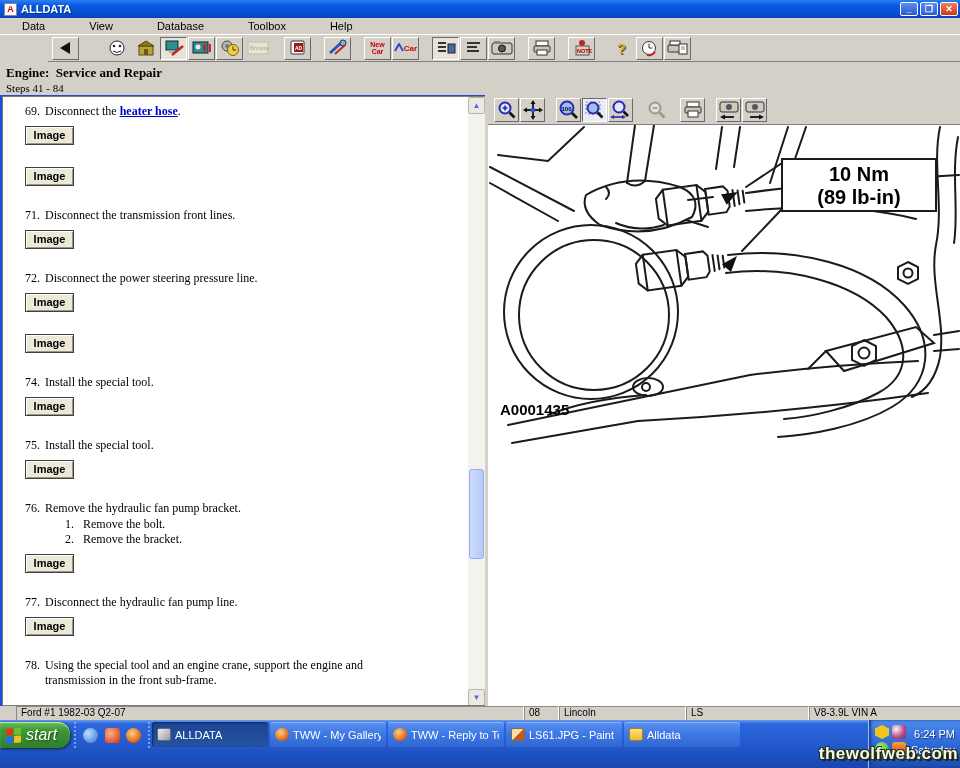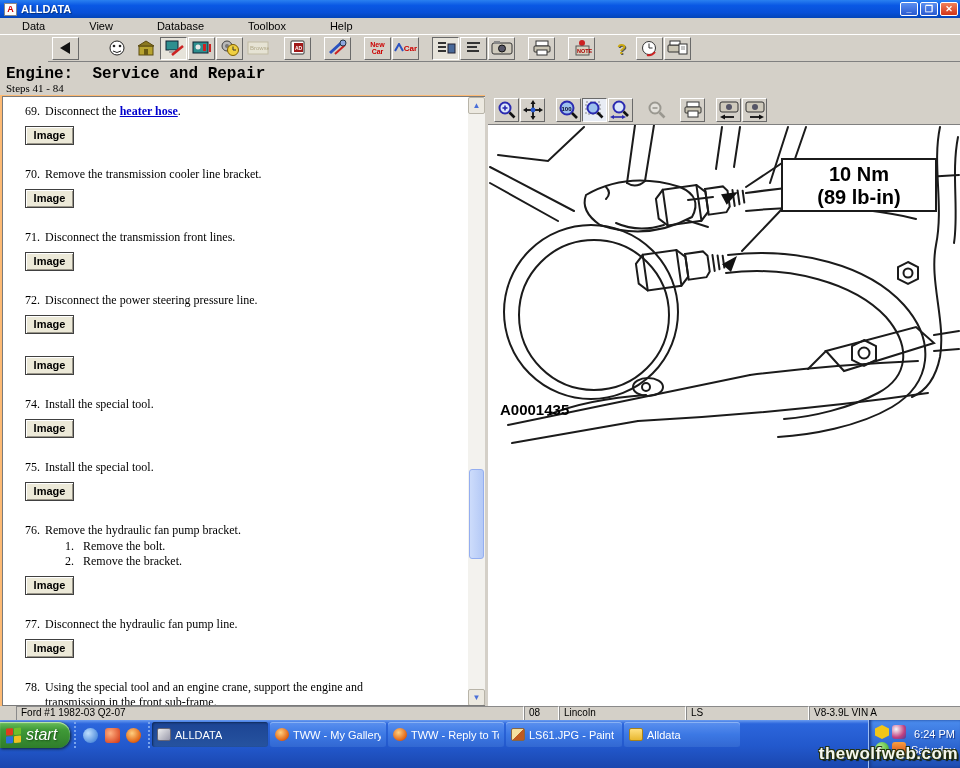--- a/index.html
+++ b/index.html
@@ -31,27 +31,27 @@
     background:#d4d0c8; border:1px solid #d4d0c8; margin-right:1px; }
   .tbtn.raised { border-color:#fff #6a6a6a #6a6a6a #fff; }
   .tbtn.pressed { border-color:#6a6a6a #fff #fff #6a6a6a; background:#e6e3da; }
   .tbtn svg { display:block; }
   .tb-gap { width:12px; }
   .redtxt { color:#c00; font-weight:bold; font-size:7px; line-height:7px; text-align:center;
     font-family:"Liberation Sans",sans-serif; }
 
   
   .heading { position:absolute; left:0; top:62px; width:960px; height:33px; background:#d4d0c8; }
-  .heading .h1 { font-family:Liberation Mono, monospace; font-size:16px; font-weight:bold;
+  .heading .h1 { font-family:Liberation Serif, serif; font-size:13px; font-weight:bold;
     color:#000; position:absolute; left:6px; top:3px; white-space:pre; }
   .heading .h2 { font-family:"Liberation Serif",serif; font-size:11px; color:#000;
     position:absolute; left:6px; top:20px; }
 
   
-  .content { position:absolute; left:0; top:95px; width:960px; height:611px; background:#fdba74; }
+  .content { position:absolute; left:0; top:95px; width:960px; height:611px; background:#1d4ed8; }
   .left-pane { position:absolute; left:2px; top:1px; width:483px; height:610px;
     background:#fff; border:1px solid #7a7a7a; border-right:none; overflow:hidden; }
   .steps { position:absolute; left:0; top:0; width:464px; padding:7px 0 0 22px;
     font-family:"Liberation Serif",serif; font-size:12px; color:#000; }
   .step { margin-bottom:22px; }
   .step .line { display:flex; max-width:375px; }
   .step .num { width:20px; flex:none; }
   .step .txt { flex:1; }
   .step a { color:#0000cc; font-weight:bold; text-decoration:underline; }
   .substeps { margin:1px 0 0 40px; }
@@ -306,24 +306,20 @@
 
       <div class="step">
         <div class="line">
           <span class="num">69.</span>
           <span class="txt"><span>Disconnect the </span><a href="#">heater hose</a><span>.</span></span>
         </div>
         <button class="imgbtn">Image</button>
       </div>
 
       <div class="step">
-        <div class="line">
-            <span class="num">70.</span>
-            <span class="txt">Remove the transmission cooler line bracket.</span>
-          </div>
         <button class="imgbtn">Image</button>
       </div>
 
       <div class="step">
         <div class="line">
             <span class="num">71.</span>
             <span class="txt">Disconnect the transmission front lines.</span>
           </div>
         <button class="imgbtn">Image</button>
       </div>

